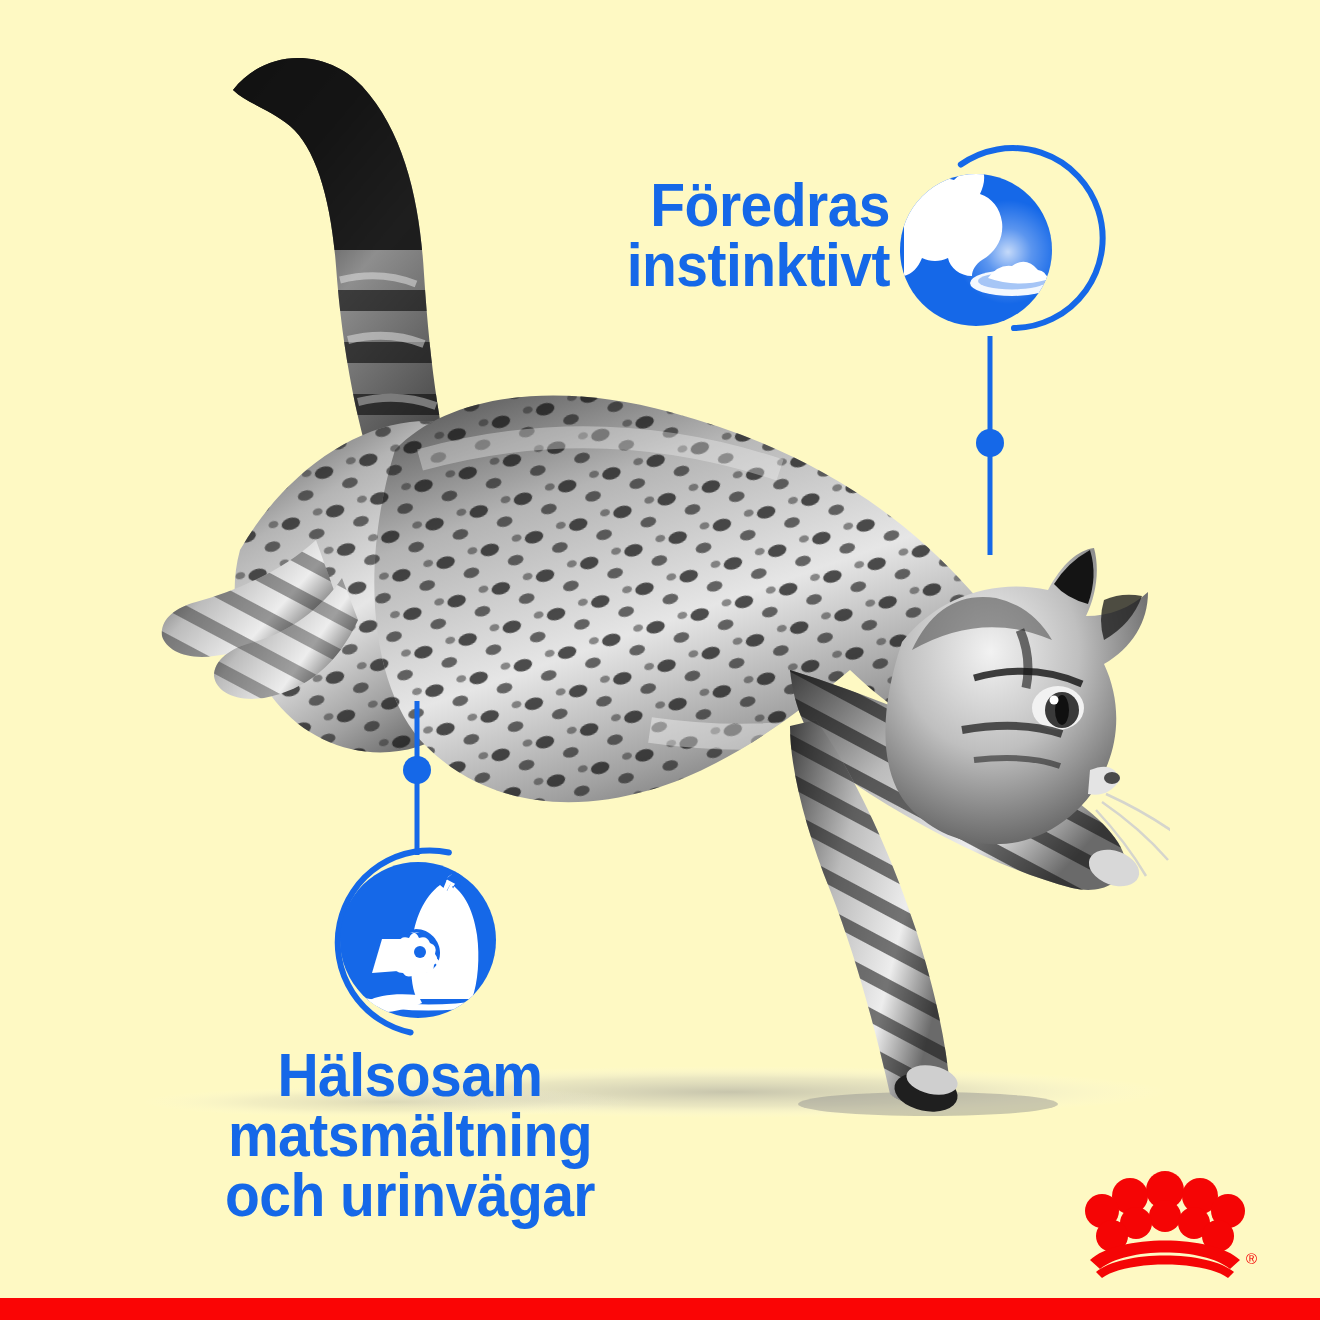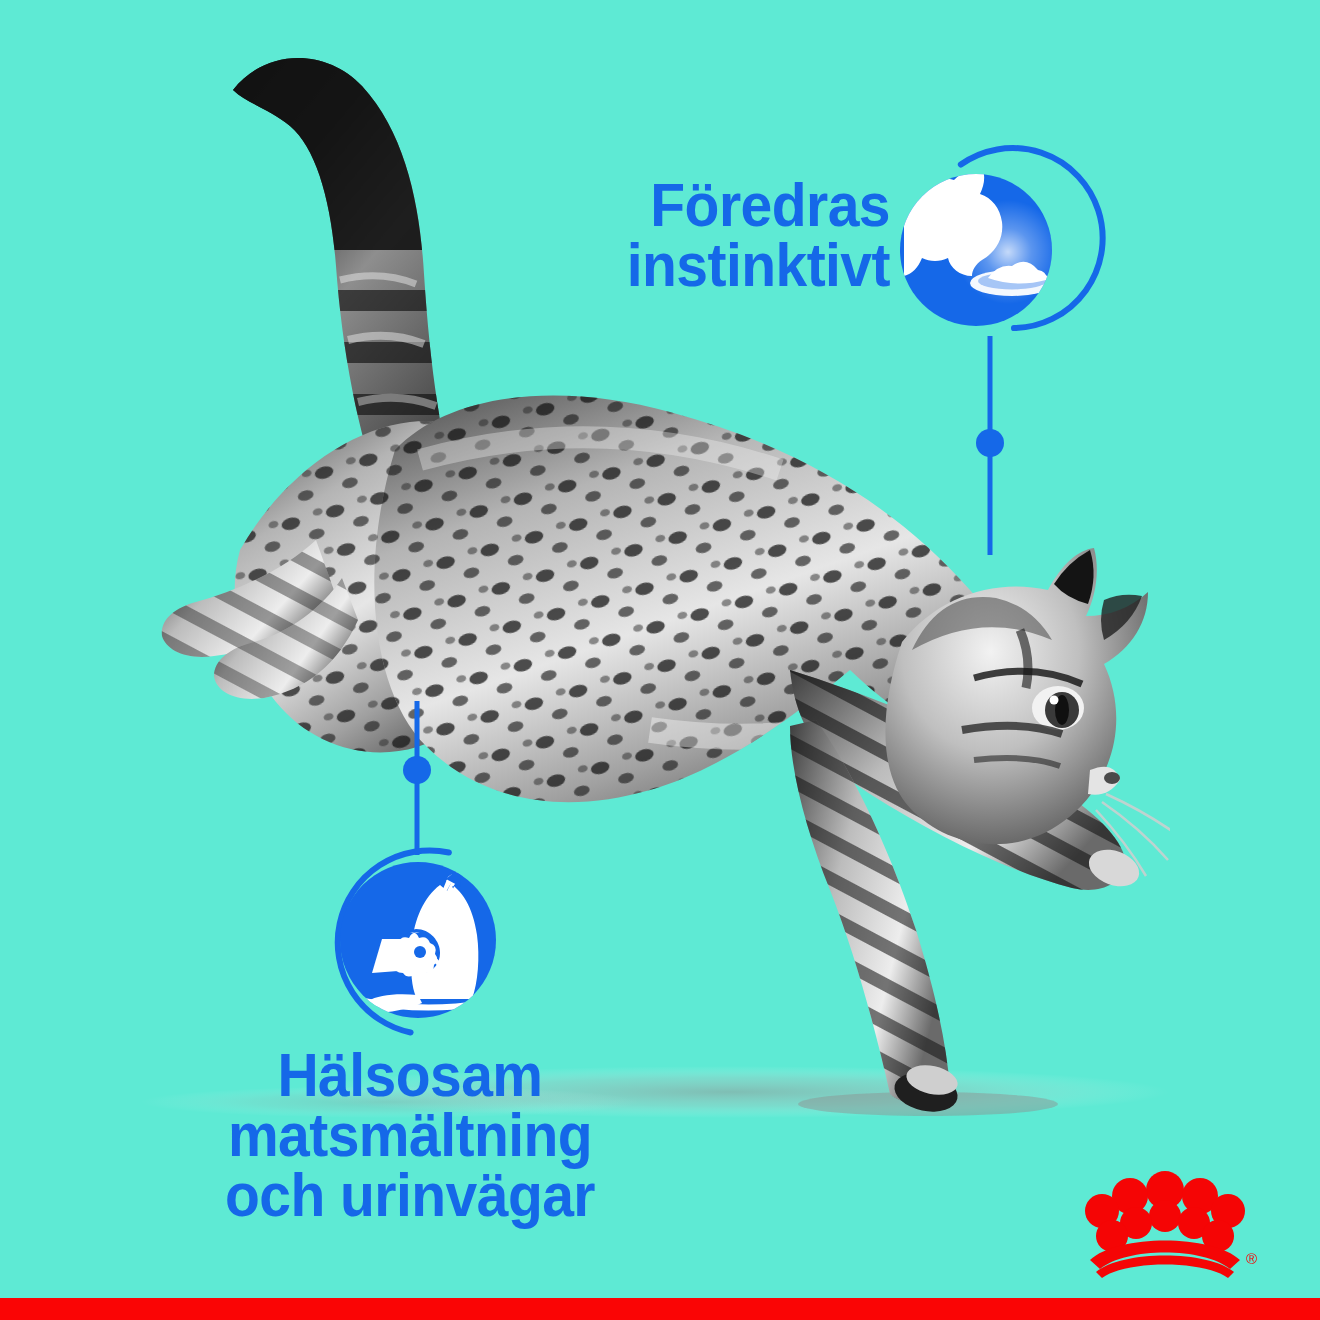--- a/index.html
+++ b/index.html
@@ -6,21 +6,21 @@
   html,body{margin:0;padding:0;}
   body{
     width:1320px;height:1320px;
     background:#ffffff;
     font-family:"Liberation Sans","DejaVu Sans",sans-serif;
     overflow:hidden;
   }
   #stage{
     position:relative;
     width:1320px;height:1320px;
-    background:#5eead4;
+    background:#fef9c3;
     overflow:hidden;
   }
 
   
   .bottom-bar{
     position:absolute;left:0;bottom:0;
     width:1320px;height:22px;
     background:#fa0505;
   }
 

